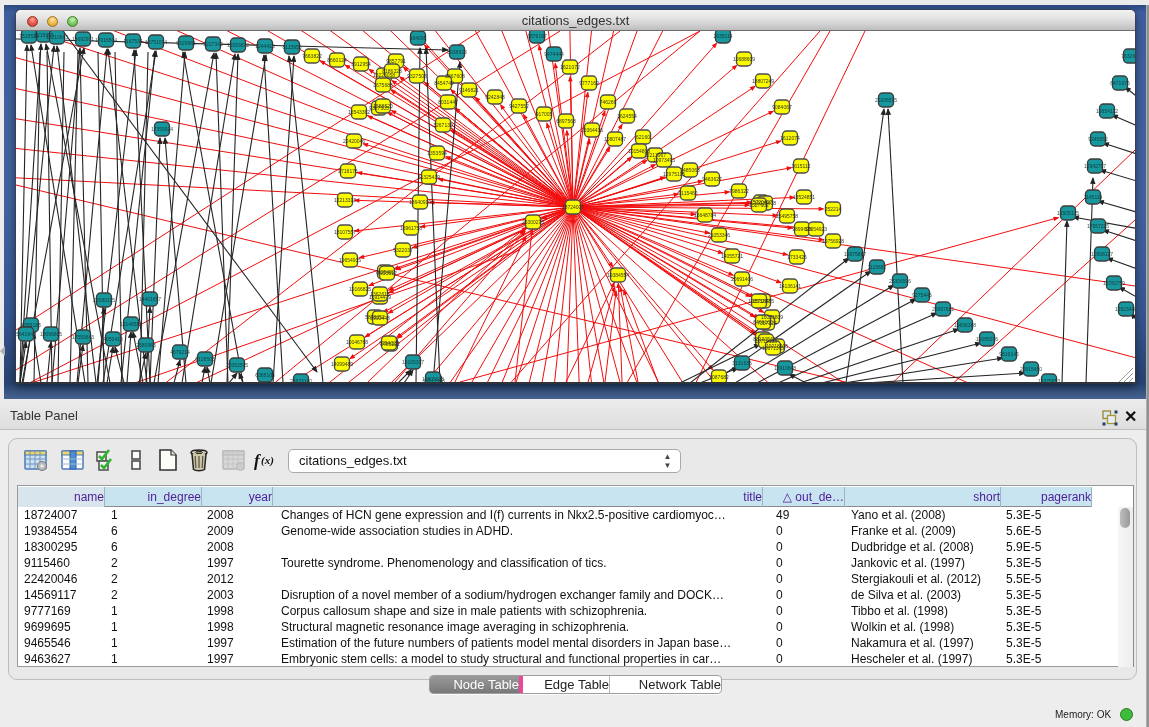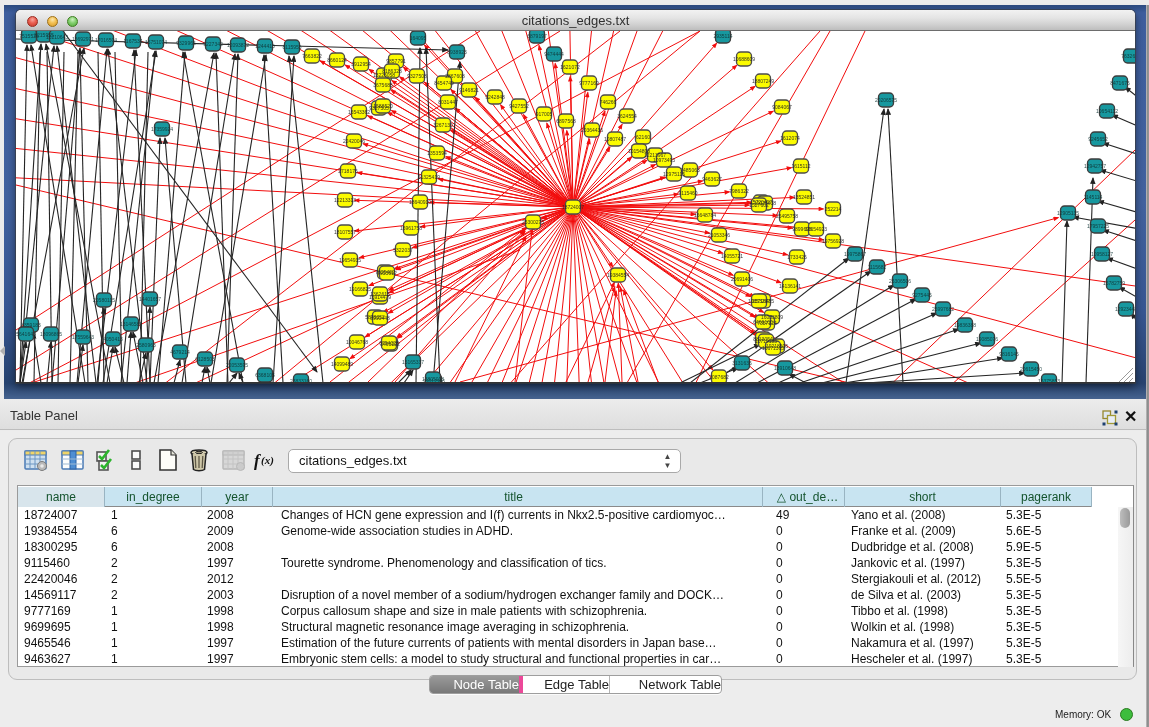--- a/index.html
+++ b/index.html
@@ -26,21 +26,21 @@
 #panelbody{position:absolute;left:0;top:431px;width:1146px;height:296px;background:#ededed}
 #container{position:absolute;left:8px;top:438px;width:1129px;height:242px;background:#e9e9e9;
  border:1px solid #bdbdbd;border-radius:9px}
 #toolbar{position:absolute;left:12px;top:9px;height:26px}
 #combo{position:absolute;left:279px;top:10px;width:393px;height:24px;background:#fff;
  border:1px solid #a9a9a9;border-radius:5px;font-size:13px;color:#111;line-height:22px;padding-left:10px}
 #combo .arr{position:absolute;right:4px;top:2px;width:17px;height:18px;color:#444;font-size:8px;line-height:9px;text-align:center}
 #tablewrap{position:absolute;left:8px;top:46px;width:1117px;height:182px;background:#fff;
  border:1px solid #9a9a9a;border-right:1px solid #888}
 .hdr{position:absolute;top:1px;left:0;height:20px;width:1074px;background:#c8e4f1;border-bottom:1px solid #8a8a8a}
-.hc{position:absolute;top:0;height:20px;font-size:12px;color:#14532d;text-align:center;line-height:20px;
+.hc{position:absolute;top:0;height:20px;font-size:12px;color:#4c1d95;text-align:right;line-height:20px;
  border-right:1px solid #99b4c2}
 #rowsarea{position:absolute;left:0;top:21px;width:1102px;height:160px;overflow:hidden;font-size:12px;color:#111}
 .tr{position:relative;height:16px;white-space:nowrap}
 .tr div{position:absolute;top:1px;overflow:hidden}
 .c0{left:6px;width:80px}.c1{left:93px;width:80px}.c2{left:189px;width:62px}
 .c3{left:263px;width:482px}.c4{left:758px;width:65px}.c5{left:833px;width:148px}.c6{left:988px;width:86px}
 #vscroll{position:absolute;right:0px;top:21px;width:15px;height:160px;background:linear-gradient(90deg,#f6f6f6,#ededed)}
 #vthumb{position:absolute;left:2px;top:1px;width:10px;height:20px;background:linear-gradient(90deg,#bdbdbd,#9a9a9a);border-radius:5px}
 #tabs{position:absolute;left:429px;top:675px;height:19px;border:1px solid #9e9e9e;border-radius:4px;
  background:#fff;font-size:13px;color:#222;display:flex;overflow:hidden;box-shadow:0 1px 0 rgba(255,255,255,.7)}
@@ -787,21 +787,21 @@
           <div class="c2">1998</div>
           <div class="c3">Structural magnetic resonance image averaging in schizophrenia.</div>
           <div class="c4">0</div>
           <div class="c5">Wolkin et al. (1998)</div>
           <div class="c6">5.3E-5</div>
         </div>
         <div class="tr">
           <div class="c0">9465546</div>
           <div class="c1">1</div>
           <div class="c2">1997</div>
-          <div class="c3">Estimation of the future currents of patients with mental disorders in Japan base…</div>
+          <div class="c3">Estimation of the future numbers of patients model mental disorders in Japan base…</div>
           <div class="c4">0</div>
           <div class="c5">Nakamura et al. (1997)</div>
           <div class="c6">5.3E-5</div>
         </div>
         <div class="tr">
           <div class="c0">9463627</div>
           <div class="c1">1</div>
           <div class="c2">1997</div>
           <div class="c3">Embryonic stem cells: a model to study structural and functional properties in car…</div>
           <div class="c4">0</div>

